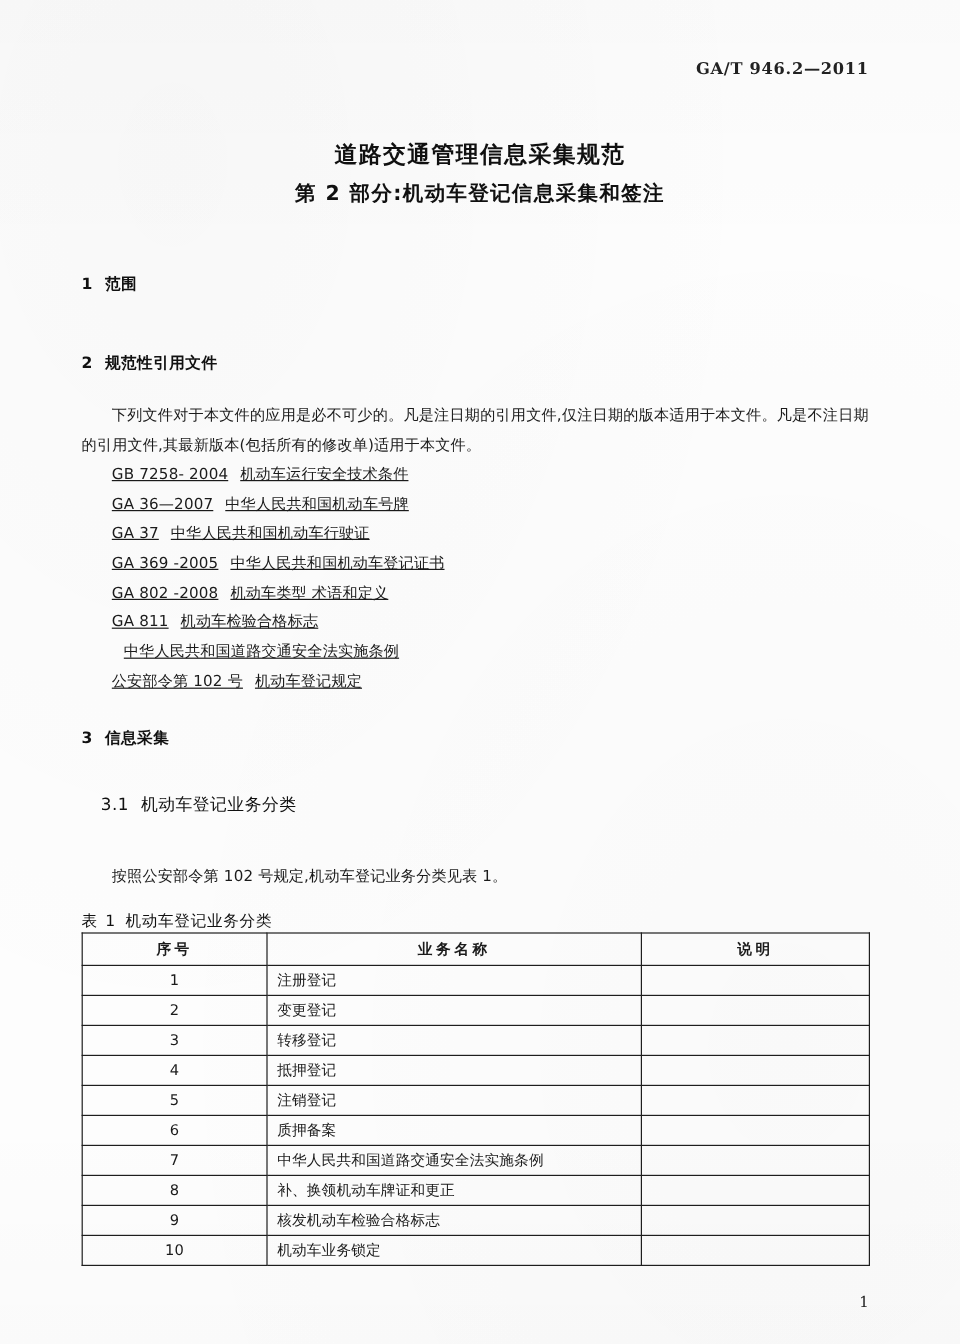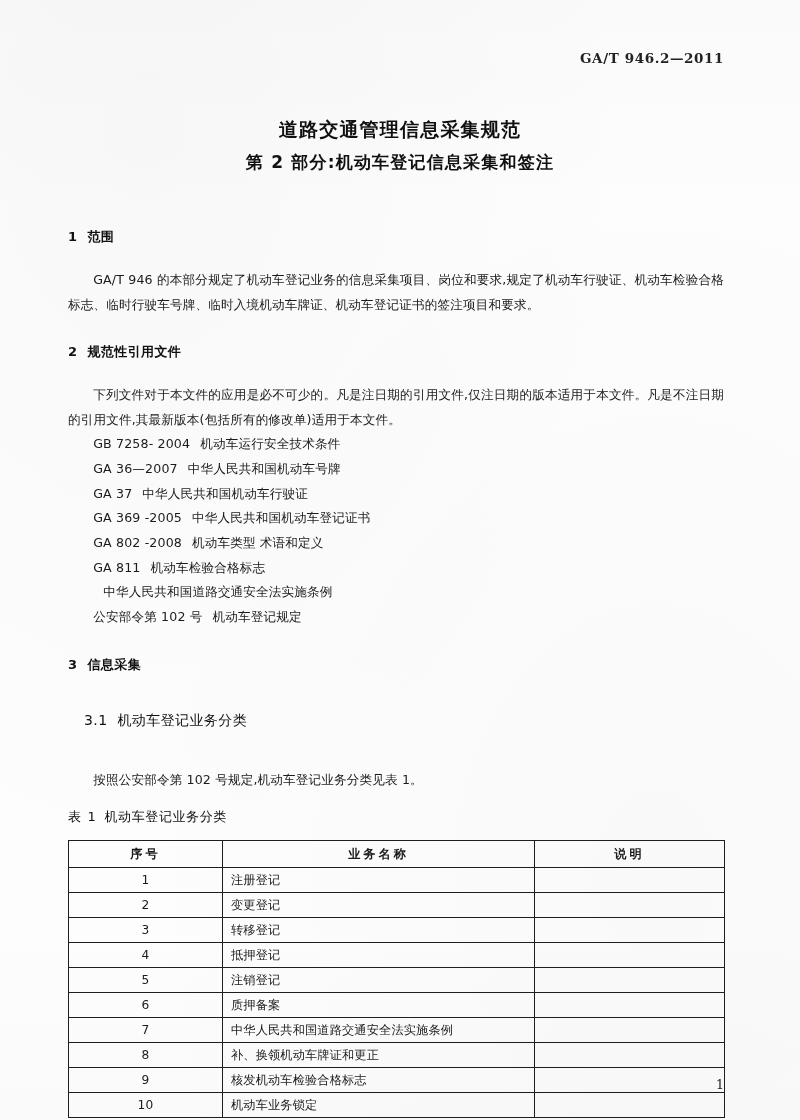--- a/index.html
+++ b/index.html
@@ -131,20 +131,21 @@
     color: #1b1b1b;
     text-indent: 2em;
     margin: 0;
     text-align: justify;
   }
 
   .ref-list {
     list-style: none;
     margin: 0;
     padding: 0;
+    text-decoration: underline;
   }
   .ref-item {
     font-size: 12.6px;
     line-height: 1.96;
     letter-spacing: 0.15px;
     color: #1b1b1b;
     text-indent: 2em;
     white-space: nowrap;
   }
   .ref-item .code { margin-right: 10px; }
@@ -160,21 +161,20 @@
     font-weight: 400;
     letter-spacing: 0.6px;
     color: #111;
     margin: 0;
   }
   .table-caption .cap-num { margin: 0 8px 0 6px; }
 
   .biz-table {
     border-collapse: collapse;
     width: 656px;
-    margin-top: 14px;
     table-layout: fixed;
   }
   .biz-table th,
   .biz-table td {
     border: 1px solid #1e1e1e;
     height: 24px;
     font-size: 12.2px;
     font-weight: 400;
     color: #1b1b1b;
     padding: 0 8px;
@@ -222,21 +222,20 @@
     <div class="title-main">道路交通管理信息采集规范</div>
     <div class="title-sub">第 2 部分:机动车登记信息采集和签注</div>
   </div>
 
   <div class="content">
 
     <div class="clause-h1">
       <span class="num">1</span><span>范围</span>
     </div>
     <div class="gap-after-head"></div>
-    <p class="para">GA/T 946 的本部分规定了机动车登记业务的信息采集项目、岗位和要求,规定了机动车行驶证、机动车检验合格标志、临时行驶车号牌、临时入境机动车牌证、机动车登记证书的签注项目和要求。</p>
 
     <div class="gap-section"></div>
 
     <div class="clause-h1">
       <span class="num">2</span><span>规范性引用文件</span>
     </div>
     <div class="gap-after-head"></div>
     <p class="para">下列文件对于本文件的应用是必不可少的。凡是注日期的引用文件,仅注日期的版本适用于本文件。凡是不注日期的引用文件,其最新版本(包括所有的修改单)适用于本文件。</p>
 
     <ul class="ref-list">

